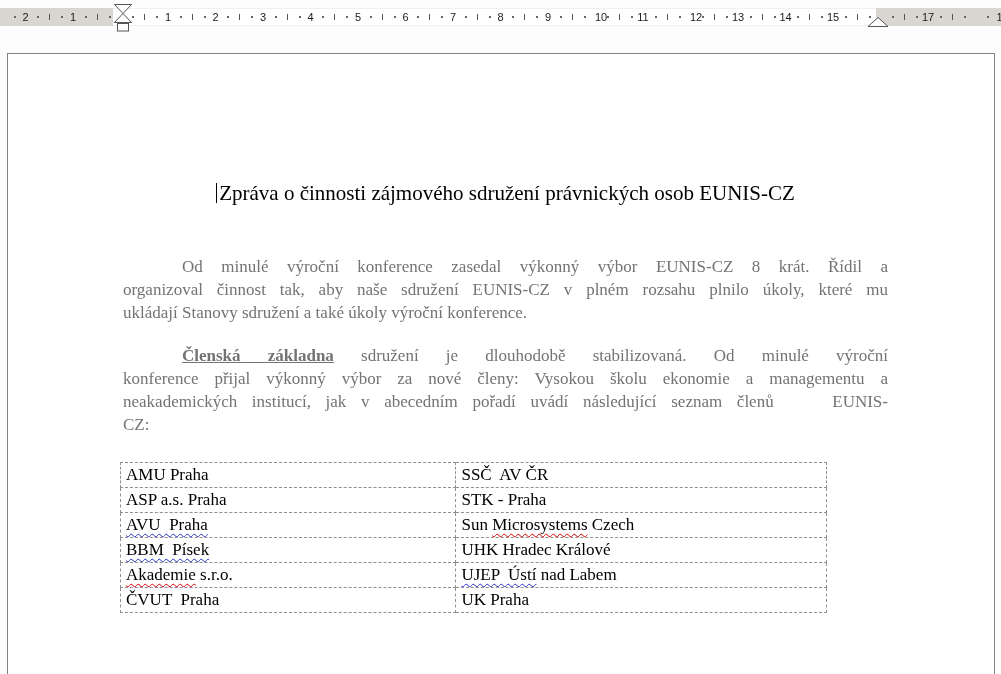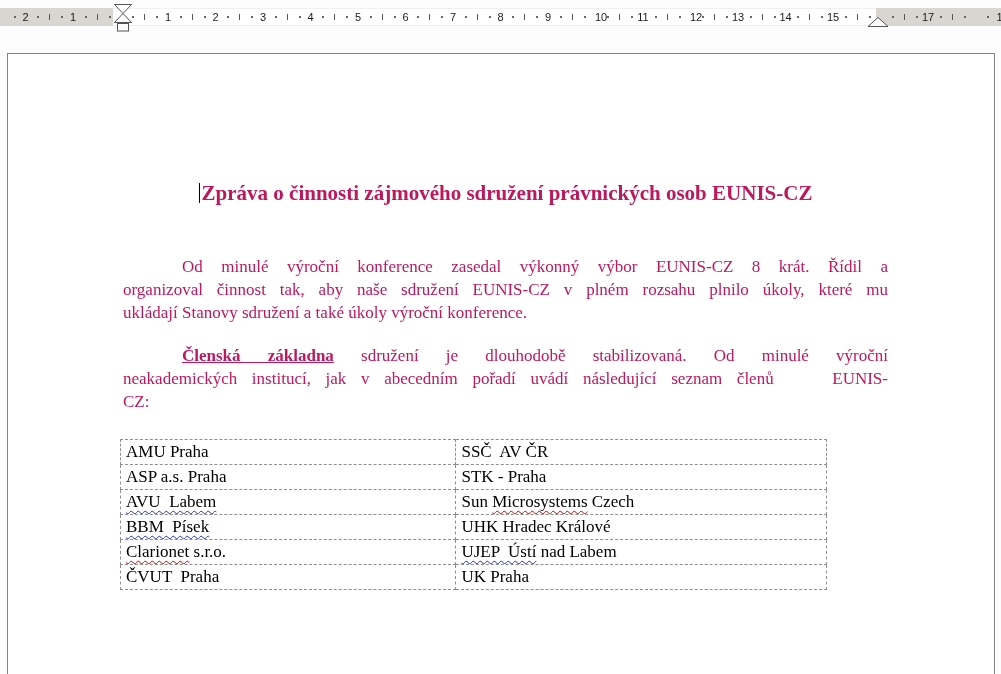--- a/index.html
+++ b/index.html
@@ -46,34 +46,34 @@
   }
   .page-content {
     position: relative;
     padding: 126px 0 0 115px;
     width: 880px;
   }
 
   .doc-title {
     width: 765px;
     text-align: center;
-    font-weight: bold;
+    font-weight: normal;
     font-size: 21px;
-    color: #be185d;
+    color: #000000;
   }
   .doc-title .t-line { height: 27px; line-height: 27px; }
   .caret {
     display: inline-block;
     width: 1px; height: 20px;
     background: #000;
     margin-right: 2px;
     vertical-align: -3px;
   }
 
-  .para { width: 765px; font-size: 17px; color: #be185d; }
+  .para { width: 765px; font-size: 17px; color: #737373; }
   .para-1 { margin-top: 48px; }
   .para-2 { margin-top: 20px; }
   .line {
     height: 23px; line-height: 23px;
     text-align: justify;
     -moz-text-align-last: justify;
     text-align-last: justify;
     white-space: pre-wrap;
   }
   .line.last { text-align-last: left; -moz-text-align-last: left; }
@@ -223,44 +223,45 @@
     </div>
 
     <div class="para para-1">
       <div class="line indent">Od minulé výroční konference zasedal výkonný výbor EUNIS-CZ 8 krát. Řídil a</div>
       <div class="line">organizoval činnost tak, aby naše sdružení EUNIS-CZ v plném rozsahu plnilo úkoly, které mu</div>
       <div class="line last">ukládají Stanovy sdružení a také úkoly výroční konference.</div>
     </div>
 
     <div class="para para-2">
       <div class="line indent"><span class="lead-term">Členská základna</span><span> sdružení je dlouhodobě stabilizovaná. Od minulé výroční</span></div>
+      <div class="line">konference přijal výkonný výbor za nové členy: Vysokou školu ekonomie a managementu a</div>
       <div class="line">neakademických institucí, jak v abecedním pořadí uvádí následující seznam členů&nbsp;&nbsp;&nbsp; EUNIS-</div>
       <div class="line last">CZ:</div>
     </div>
 
     <table class="members-table">
       <tbody>
           <tr>
             <td class="c-left"><span>AMU Praha</span></td>
             <td class="c-right"><span>SSČ  AV ČR</span></td>
           </tr>
           <tr>
             <td class="c-left"><span>ASP a.s. Praha</span></td>
             <td class="c-right"><span>STK - Praha</span></td>
           </tr>
           <tr>
-            <td class="c-left"><span class="wavy-blue">AVU  Labem</span></td>
+            <td class="c-left"><span class="wavy-blue">AVU  Praha</span></td>
             <td class="c-right"><span>Sun </span><span class="wavy-red">Microsystems</span><span> Czech</span></td>
           </tr>
           <tr>
             <td class="c-left"><span class="wavy-blue">BBM  Písek</span></td>
             <td class="c-right"><span>UHK Hradec Králové</span></td>
           </tr>
           <tr>
-            <td class="c-left"><span class="wavy-red">Clarionet</span><span> s.r.o.</span></td>
+            <td class="c-left"><span class="wavy-red">Akademie</span><span> s.r.o.</span></td>
             <td class="c-right"><span class="wavy-blue">UJEP  Ústí</span><span> nad Labem</span></td>
           </tr>
           <tr>
             <td class="c-left"><span>ČVUT  Praha</span></td>
             <td class="c-right"><span>UK Praha</span></td>
           </tr>
         </tbody>
     </table>
 
   </div>

